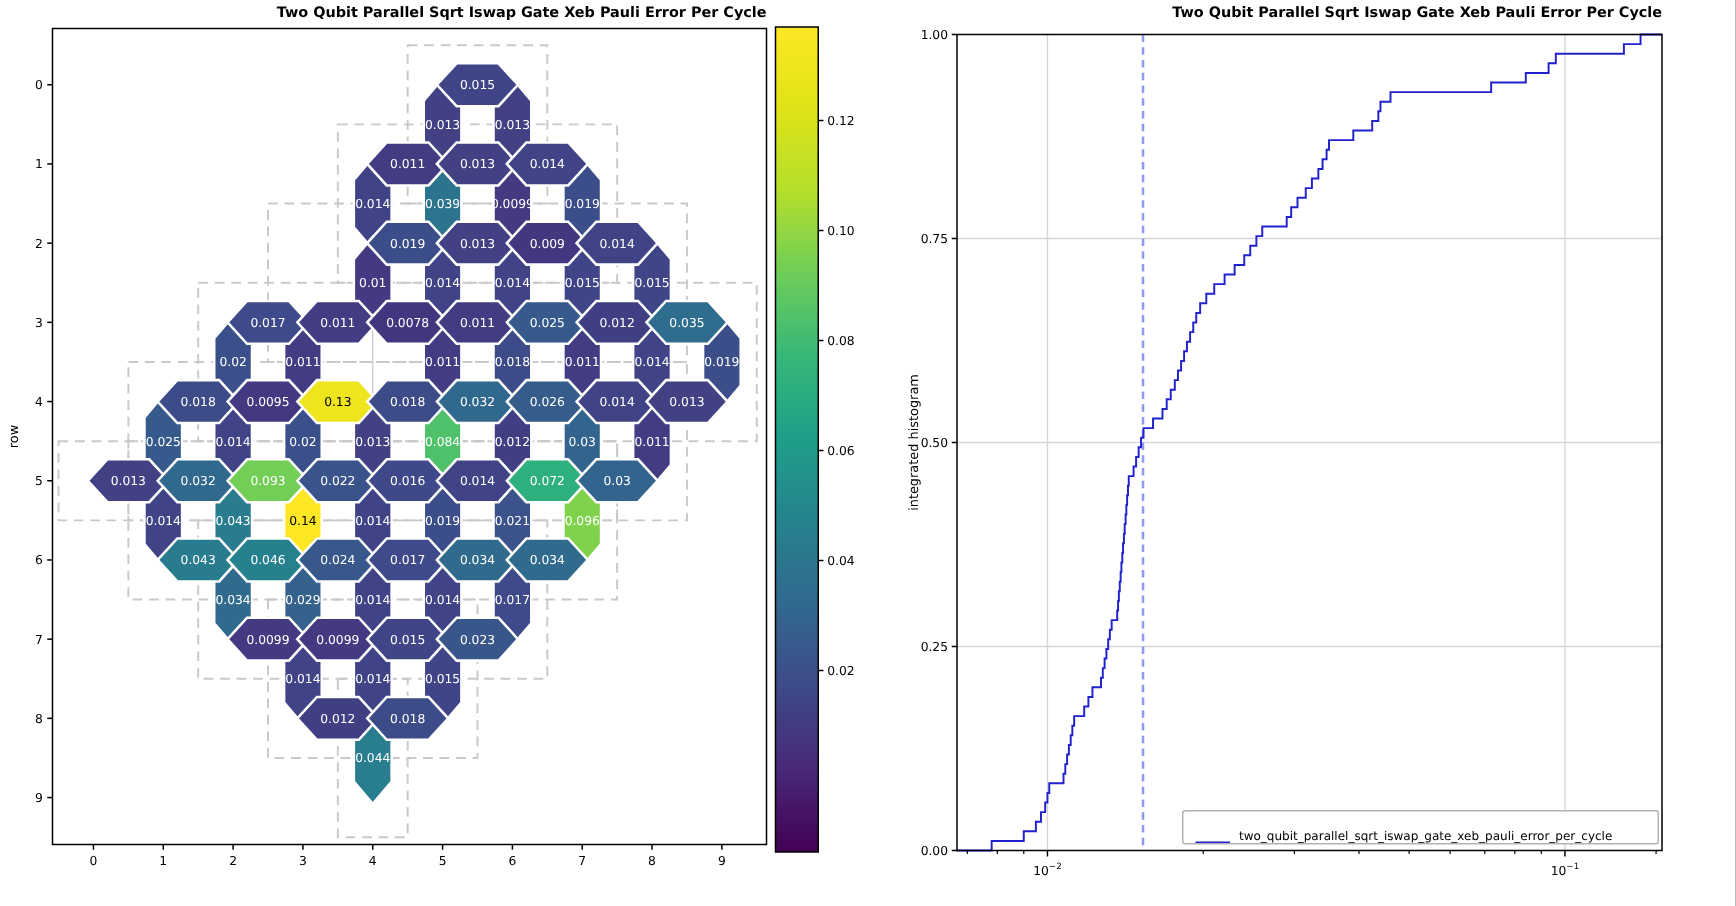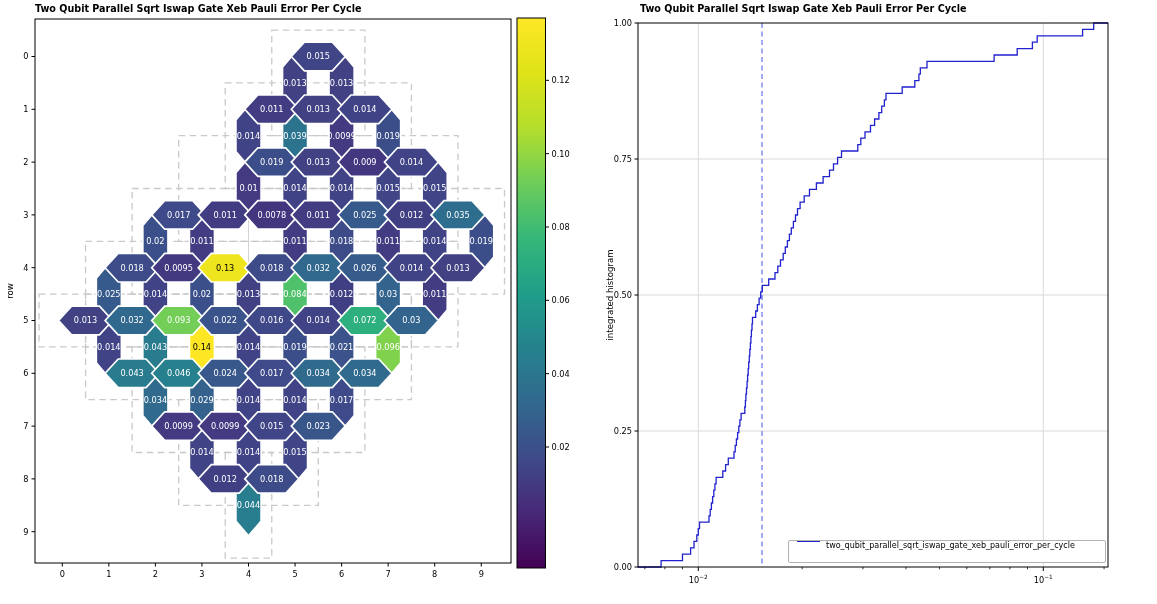--- a/index.html
+++ b/index.html
@@ -7,31 +7,31 @@
     position:relative;
     width:1157px;height:604px;
     background:#ffffff;
     font-family:"DejaVu Sans", sans-serif;
     overflow:hidden;
   }
   .fig svg{position:absolute;top:0;left:0;}
   .plot-title{
     position:absolute;top:3px;
     font-size:9.6px;font-weight:bold;color:#000;
-    text-align:left;white-space:nowrap;
+    text-align:right;white-space:nowrap;
   }
   .axis-label{position:absolute;font-size:8.6px;color:#000;text-align:center;}
   .rot{transform:rotate(-90deg);}
   .legend-box{
     position:absolute;
     left:788px;top:540px;width:318px;height:23px;
     box-sizing:border-box;
     border:1px solid #b3b3b3;border-radius:2px;
     background:#ffffff;
-    display:flex;align-items:flex-start;gap:6px;
+    display:flex;align-items:flex-end;gap:6px;
     padding:0 6px 0 8px;
     font-size:8px;color:#000;white-space:nowrap;
   }
   .legend-line{display:inline-block;width:23px;height:0;border-top:1.4px solid #2121cd;flex:0 0 auto;}
 </style>
 </head>
 <body>
 
 <div class="fig">
 

